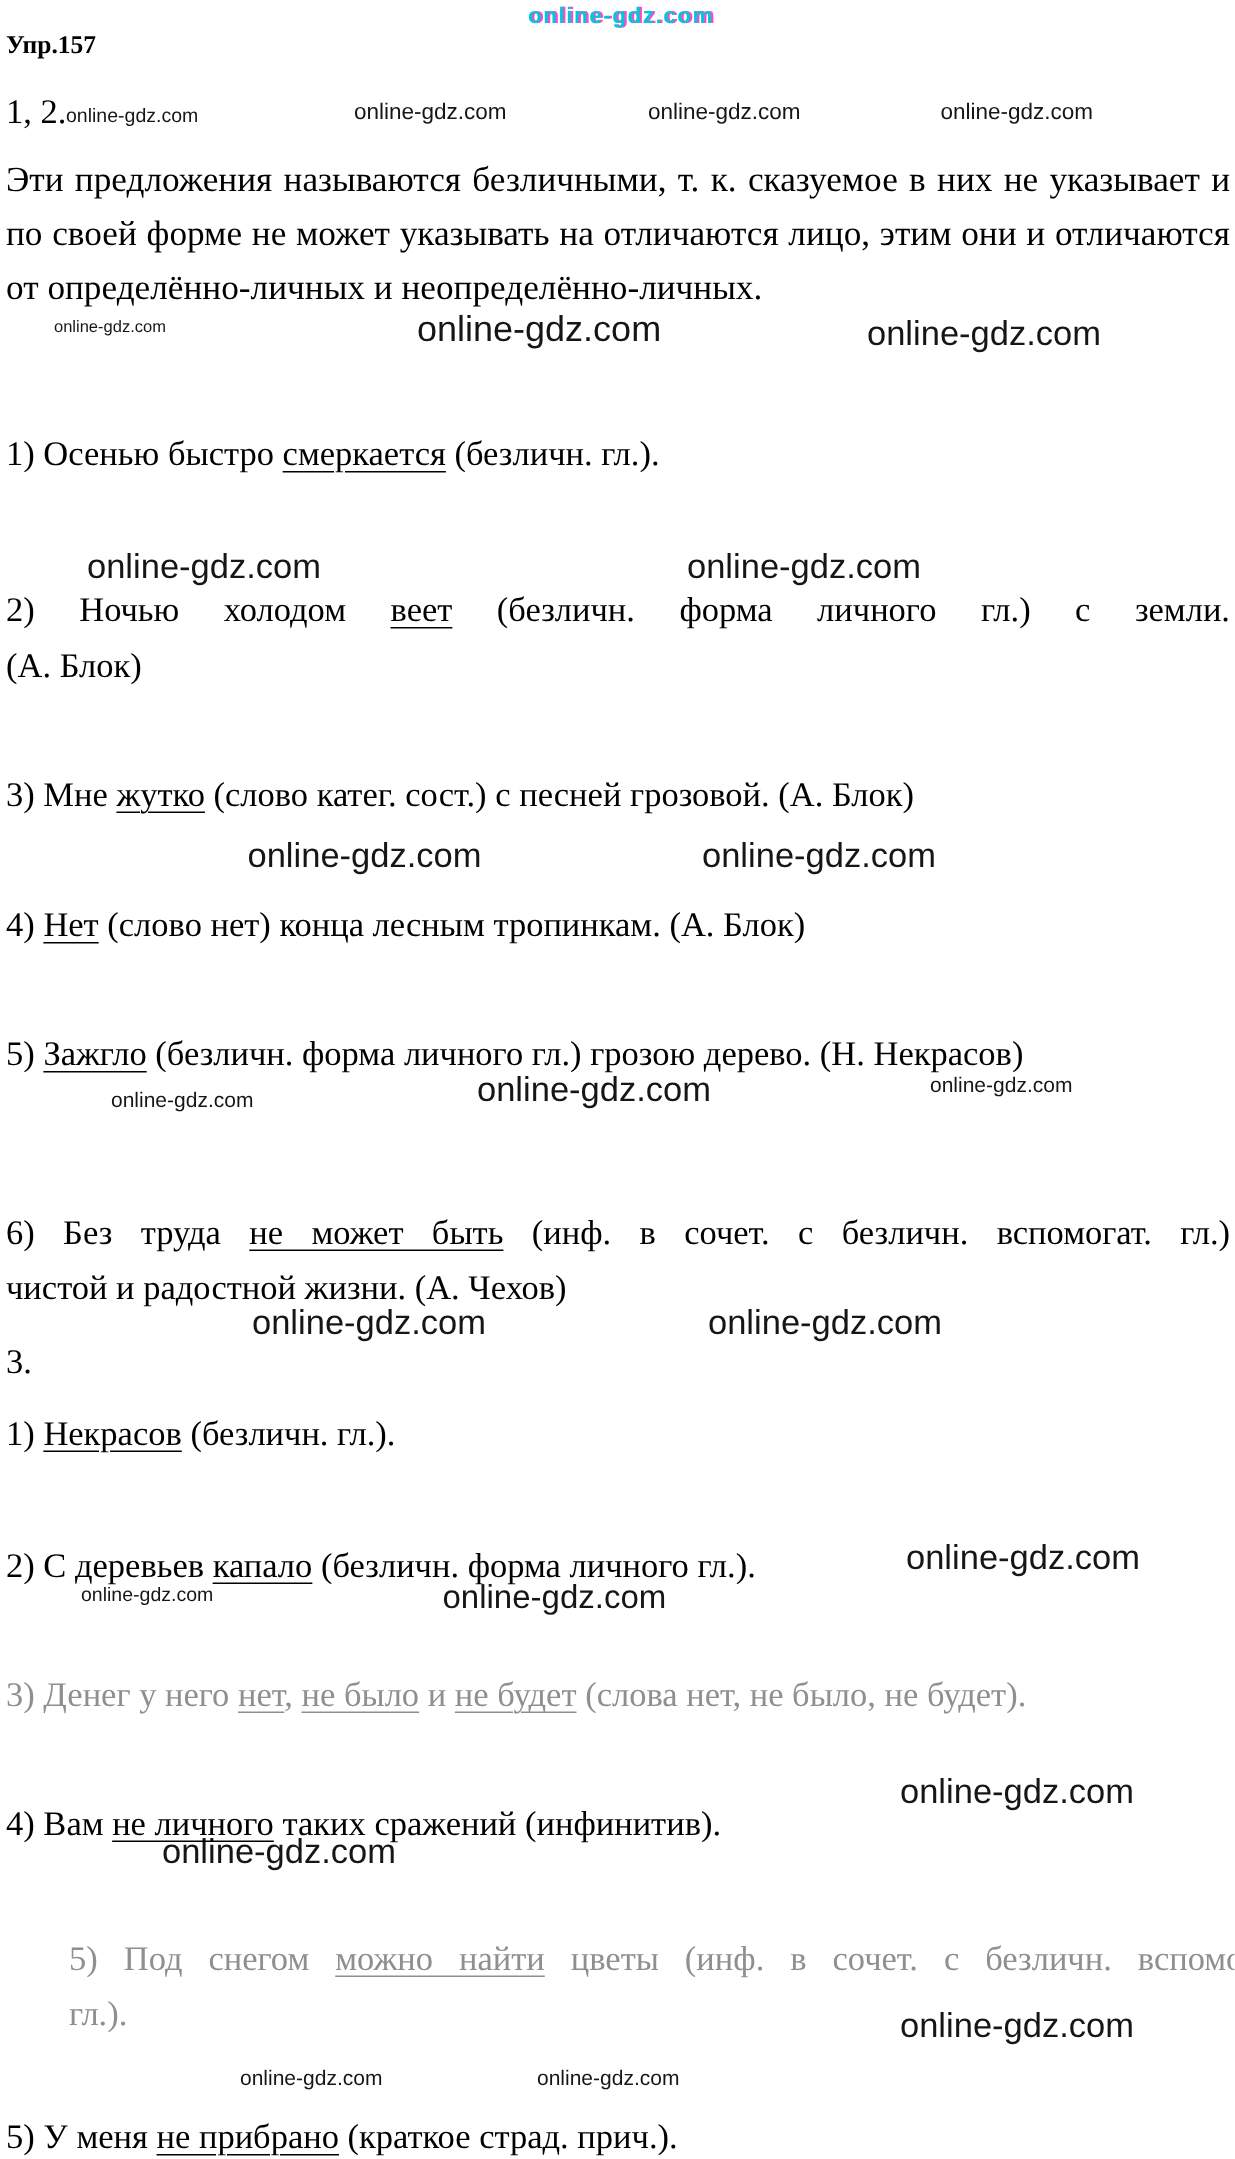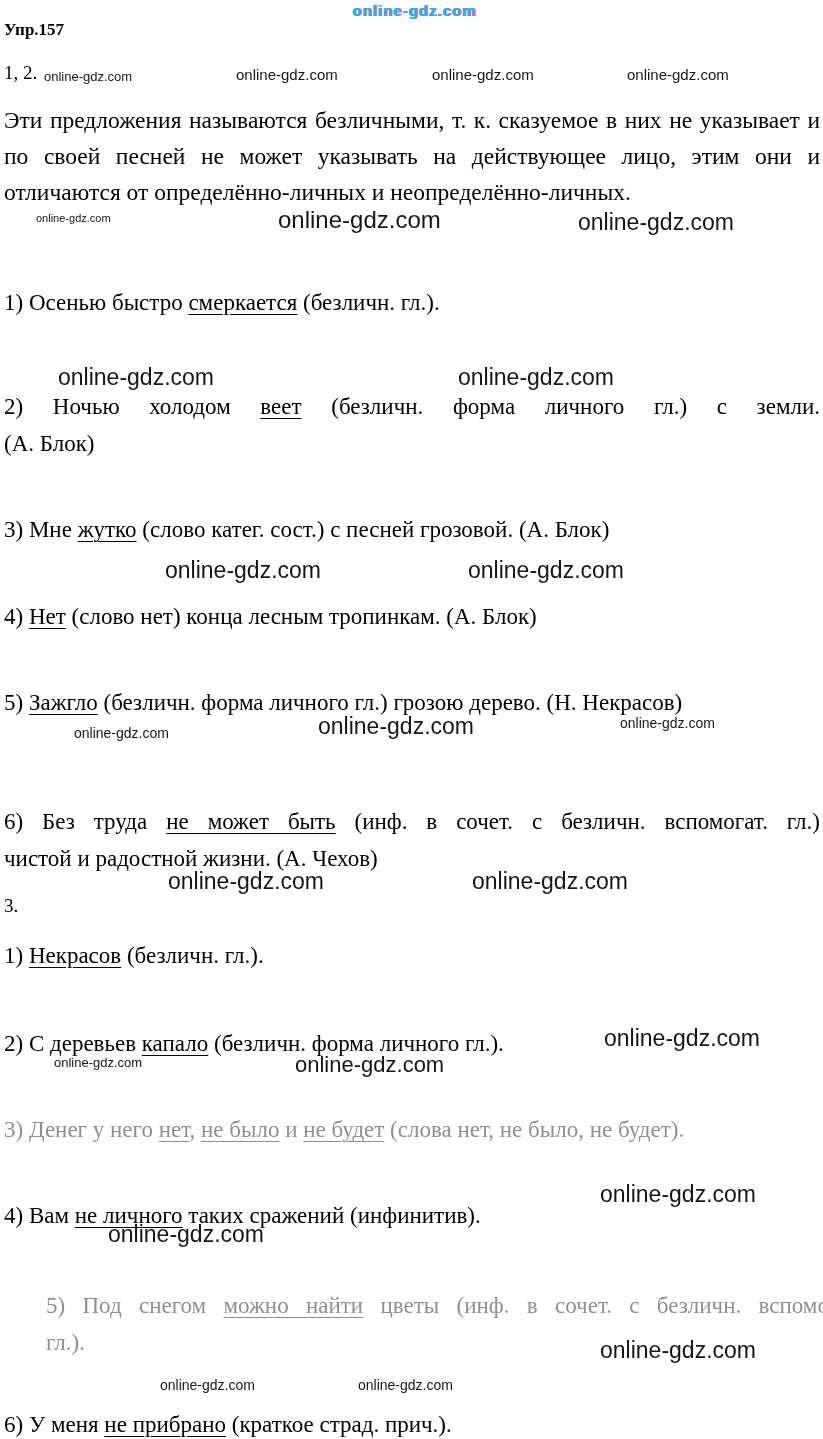--- a/index.html
+++ b/index.html
@@ -9,21 +9,21 @@
     position: relative; overflow: hidden;
     font-family: "Liberation Serif", serif;
     color: #000000;
   }
   .page { position: absolute; inset: 0; }
 
   .heading {
     position: absolute; left: 4px; top: 20px;
     font-size: 17px; font-weight: bold;
   }
-  .part-label { position: absolute; left: 4px; font-size: 19px; }
+  .part-label { position: absolute; left: 4px; font-size: 23px; }
   .lbl-12 { top: 62px; }
   .lbl-3  { top: 895px; }
 
   .para {
     position: absolute; left: 4px; top: 102px; width: 816px;
     font-size: 23.5px; line-height: 36px;
     text-align: justify;
   }
 
   .item {
@@ -89,21 +89,21 @@
       <span class="wm wm-dark" style="left: 108px; top: 1222px; font-size: 23px;">online-gdz.com</span>
       <span class="wm wm-dark" style="left: 600px; top: 1338px; font-size: 23px;">online-gdz.com</span>
       <span class="wm wm-dark" style="left: 160px; top: 1378px; font-size: 14px;">online-gdz.com</span>
       <span class="wm wm-dark" style="left: 358px; top: 1378px; font-size: 14px;">online-gdz.com</span>
     </div>
 
   <div class="heading">Упр.157</div>
 
   <div class="part-label lbl-12">1, 2.</div>
 
-  <p class="para">Эти предложения называются безличными, т. к. сказуемое в них не указывает и по своей песней не может указывать на действующее лицо, этим они и отличаются от определённо-личных и неопределённо-личных.</p>
+  <p class="para">Эти предложения называются безличными, т. к. сказуемое в них не указывает и по своей форме не может указывать на отличаются лицо, этим они и отличаются от определённо-личных и неопределённо-личных.</p>
 
   <div class="item i-s1-0">
       <div class="line"><span>1) Осенью быстро </span><u>смеркается</u><span> (безличн. гл.).</span></div>
     </div>
   <div class="item i-s1-1">
       <div class="line just"><span>2) Ночью холодом </span><u>веет</u><span> (безличн. форма личного гл.) с земли.</span></div>
       <div class="line"><span>(А. Блок)</span></div>
     </div>
   <div class="item i-s1-2">
       <div class="line"><span>3) Мне </span><u>жутко</u><span> (слово катег. сост.) с песней грозовой. (А. Блок)</span></div>
@@ -131,15 +131,15 @@
       <div class="line"><span>3) Денег у него </span><u>нет</u><span>, </span><u>не было</u><span> и </span><u>не будет</u><span> (слова нет, не было, не будет).</span></div>
     </div>
   <div class="item i-s3-3">
       <div class="line"><span>4) Вам </span><u>не личного</u><span> таких сражений (инфинитив).</span></div>
     </div>
   <div class="item i-s3-4 faded">
       <div class="line just"><span>5) Под снегом </span><u>можно найти</u><span> цветы (инф. в сочет. с безличн. вспомогат.</span></div>
       <div class="line"><span>гл.).</span></div>
     </div>
   <div class="item i-s3-5">
-      <div class="line"><span>6) У меня </span><u>не прибрано</u><span> (краткое страд. прич.).</span></div>
+      <div class="line"><span>5) У меня </span><u>не прибрано</u><span> (краткое страд. прич.).</span></div>
     </div>
 </div>
 
 </body></html>

